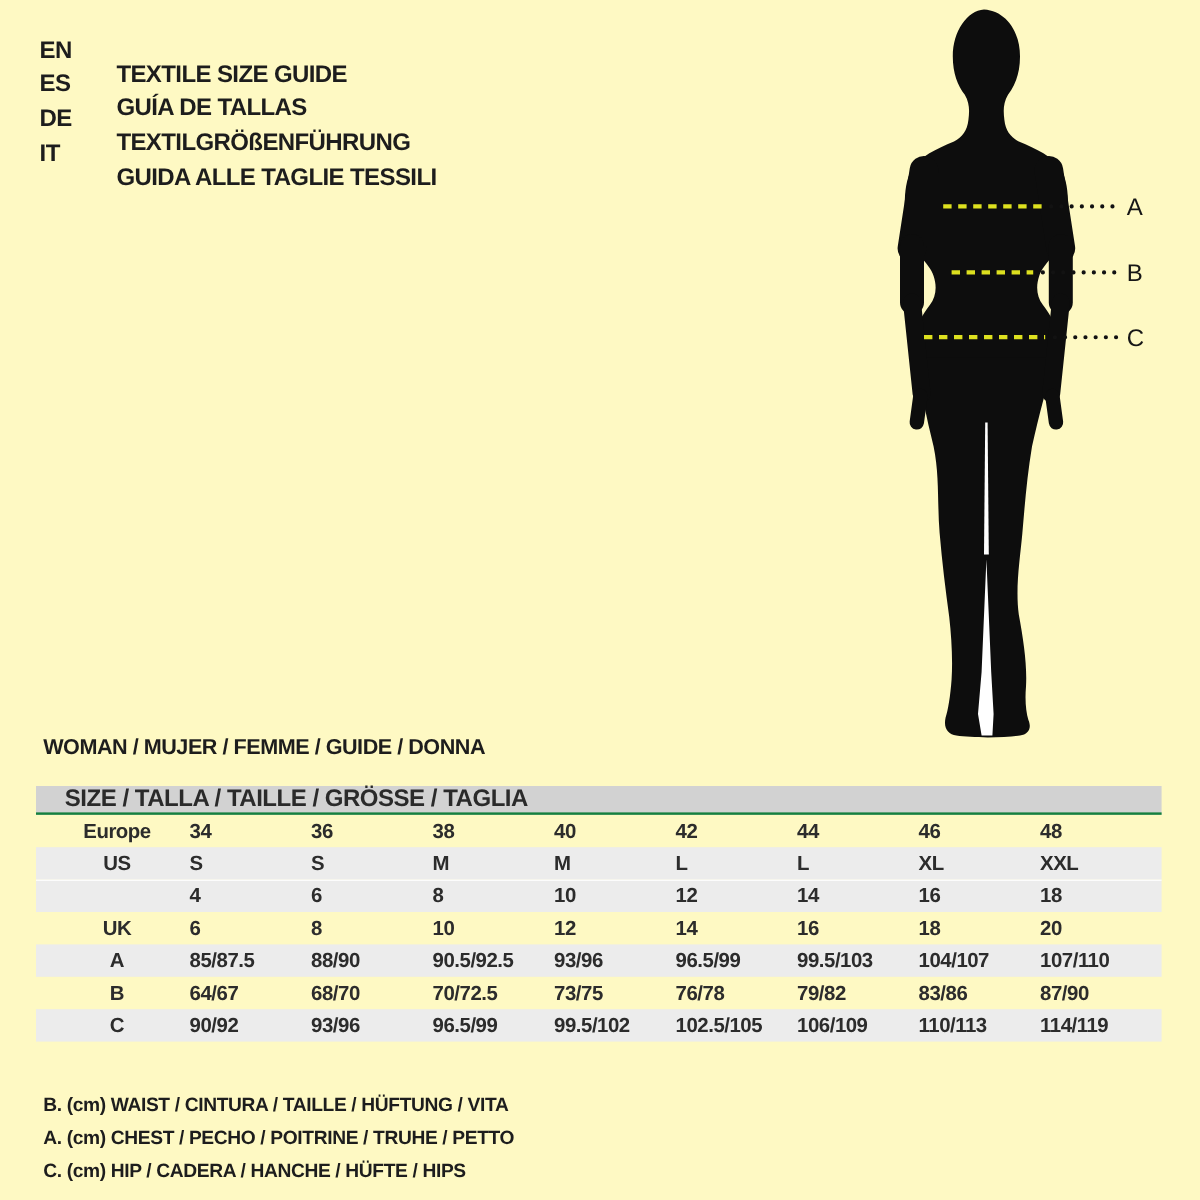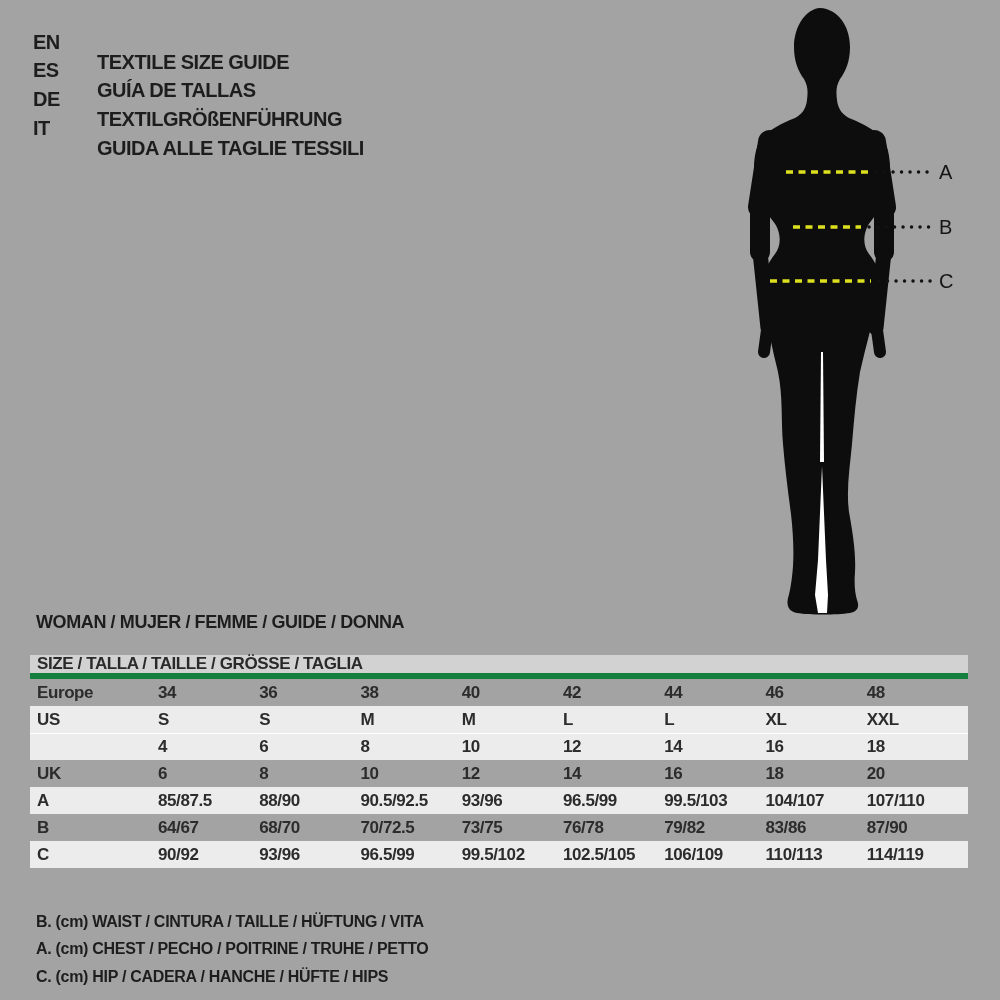--- a/index.html
+++ b/index.html
@@ -5,46 +5,46 @@
   :root{
     --ink:#1d1d1d;
     --accent:#dde01f;
     --silhouette:#0d0d0d;
     --header-bg:#d2d2d2;
     --alt-bg:#ececec;
   }
   *{margin:0;padding:0;box-sizing:border-box;}
   html,body{background:#fff;}
   body{font-family:"Liberation Sans","DejaVu Sans",sans-serif;color:var(--ink);}
-  .canvas{position:relative;width:1000px;height:1000px;background:#a3a3a3;overflow:hidden;}
+  .canvas{position:relative;width:1000px;height:1000px;background:#fef9c3;overflow:hidden;}
 
   
   .lang-list{position:absolute;left:33px;top:28px;}
   .lang-row{display:flex;height:28.6px;align-items:center;}
   .lang-code{width:64px;font-size:20px;font-weight:bold;letter-spacing:-0.5px;}
   .lang-title{font-size:20px;font-weight:bold;letter-spacing:-0.5px;white-space:nowrap;margin-top:40px;}
 
   
   .figure-svg{position:absolute;left:730px;top:5px;width:230px;height:615px;}
   .dash{stroke:var(--accent);stroke-width:3.6;fill:none;stroke-dasharray:7 5.5;}
   .dots{stroke:#121212;stroke-width:3.4;fill:none;stroke-dasharray:0.1 8.4;stroke-linecap:round;}
   .marker-label{font-family:"Liberation Sans","DejaVu Sans",sans-serif;font-size:20px;font-weight:400;fill:#161616;}
 
   
   .woman-label{position:absolute;left:36px;top:612px;font-size:18px;font-weight:bold;letter-spacing:-0.4px;}
 
   
   .size-table{position:absolute;left:30px;top:655px;width:938px;}
-  .thead{height:24px;background:var(--header-bg);border-bottom:6px solid #15803d;
-         display:flex;align-items:center;padding-left:7px;
-         font-size:17px;font-weight:bold;letter-spacing:-0.4px;color:#2a2a2a;}
+  .thead{height:24px;background:var(--header-bg);border-bottom:2px solid #15803d;
+         display:flex;align-items:center;padding-left:24px;
+         font-size:20px;font-weight:bold;letter-spacing:-0.4px;color:#2a2a2a;}
   .trow{display:grid;grid-template-columns:128px repeat(8,1fr);height:27px;align-items:center;}
   .trow.shaded{background:var(--alt-bg);}
   .trow.shaded + .trow.shaded{border-top:1px solid #fff;}
-  .tlabel{padding-left:7px;font-size:17px;font-weight:bold;letter-spacing:-0.4px;color:#2c2c2c;}
+  .tlabel{padding-left:7px;font-size:17px;font-weight:bold;letter-spacing:-0.4px;color:#2c2c2c;text-align:center;}
   .tcell{text-align:left;font-size:17px;font-weight:bold;letter-spacing:-0.4px;color:#2c2c2c;}
 
   
   .legend{position:absolute;left:36px;top:908px;}
   .legend-row{height:27.5px;display:flex;align-items:center;
               font-size:16px;font-weight:bold;letter-spacing:-0.3px;white-space:nowrap;}
 </style>
 </head>
 <body>
 

